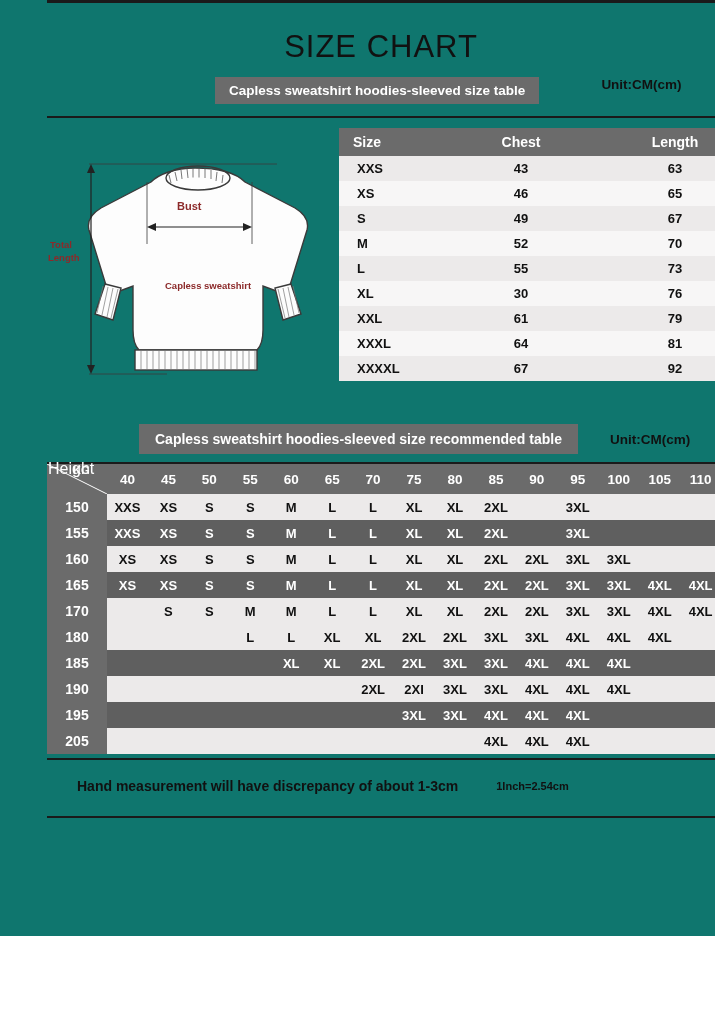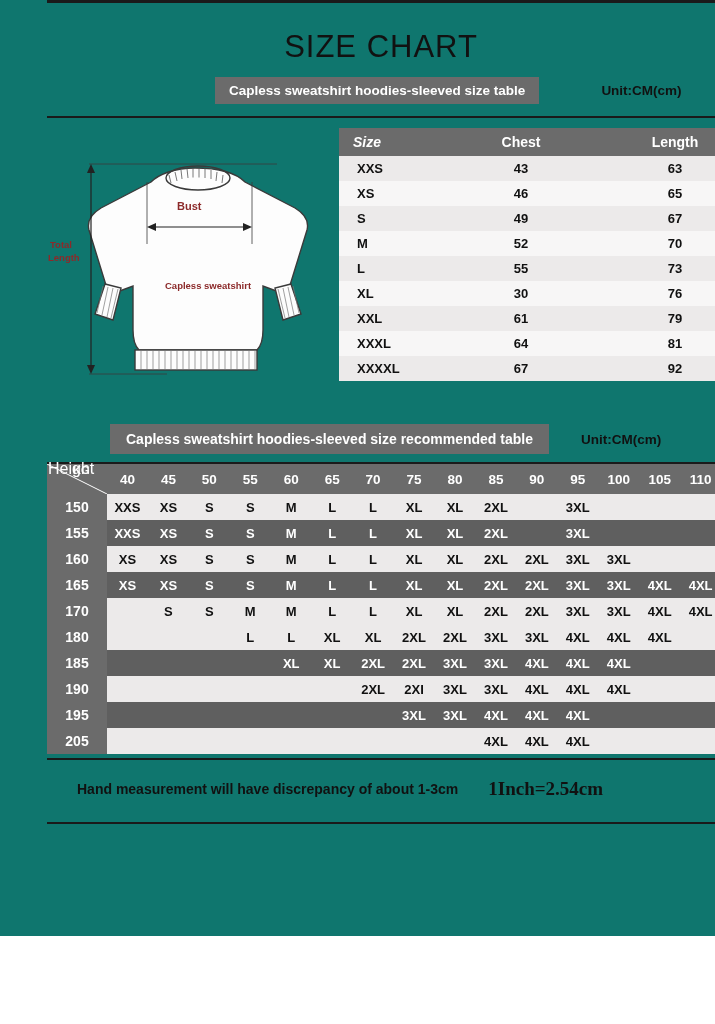--- a/index.html
+++ b/index.html
@@ -33,21 +33,20 @@
     font-size: 31px;
     letter-spacing: 1px;
     color: #111;
     margin-top: 26px;
     font-weight: 400;
   }
 
   
   .banner-row {
     display: flex;
-    align-items: center;
     margin-top: 12px;
     padding-left: 0;
   }
   .banner {
     background: #6b6b6b;
     color: #ffffff;
     font-size: 13.5px;
     font-weight: bold;
     padding: 6px 14px;
     white-space: nowrap;
@@ -86,21 +85,21 @@
     width: 413px;
     font-size: 13px;
   }
   table.sizetable th {
     background: #6b6b6b;
     color: #fff;
     font-size: 14px;
     font-weight: bold;
     padding: 6px 0;
   }
-  table.sizetable th.c1 { width: 105px; text-align: left; padding-left: 14px; font-style: italic;}
+  table.sizetable th.c1 { width: 105px; text-align: left; padding-left: 14px;}
   table.sizetable th.c2 { width: 154px; }
   table.sizetable th.c3 { width: 154px; }
   table.sizetable td {
     padding: 5px 0;
     font-size: 13px;
     font-weight: bold;
     color: #111;
     text-align: center;
   }
   table.sizetable td.c1 { text-align: left; padding-left: 18px; }
@@ -113,21 +112,21 @@
     align-items: center;
     margin-top: 8px;
     margin-bottom: 8px;
   }
   .rec-banner {
     background: #6b6b6b;
     color: #ffffff;
     font-size: 14px;
     font-weight: bold;
     padding: 7px 16px;
-    margin-left: 63px;
+    margin-left: 92px;
     white-space: nowrap;
   }
 
   table.rec {
     border-collapse: collapse;
     width: 715px;
     table-layout: fixed;
   }
   table.rec td, table.rec th {
     font-size: 13px;
@@ -178,25 +177,24 @@
     align-items: center;
     margin-top: 18px;
     padding-left: 30px;
   }
   .footer-note {
     font-size: 14px;
     font-weight: bold;
     color: #111;
   }
   .footer-conv {
-    font-size: 19px;
+    font-size: 11px;
     font-weight: bold;
     color: #111;
-    margin-left: 30px;
-    font-family: Liberation Serif, serif;
+    margin-left: 38px;
   }
   .label-red {
     fill: #8c2a2a;
     font-size: 11px;
     font-family: "Liberation Sans", sans-serif;
     font-weight: bold;
   }
   .label-red-sm {
     fill: #8c2a2a;
     font-size: 9.5px;

